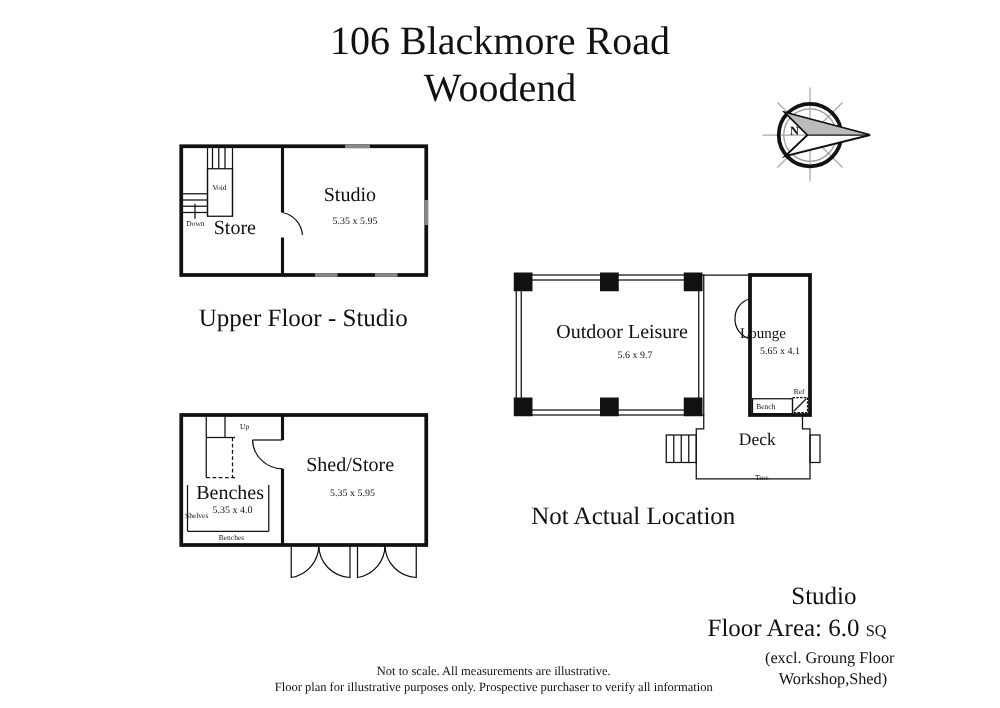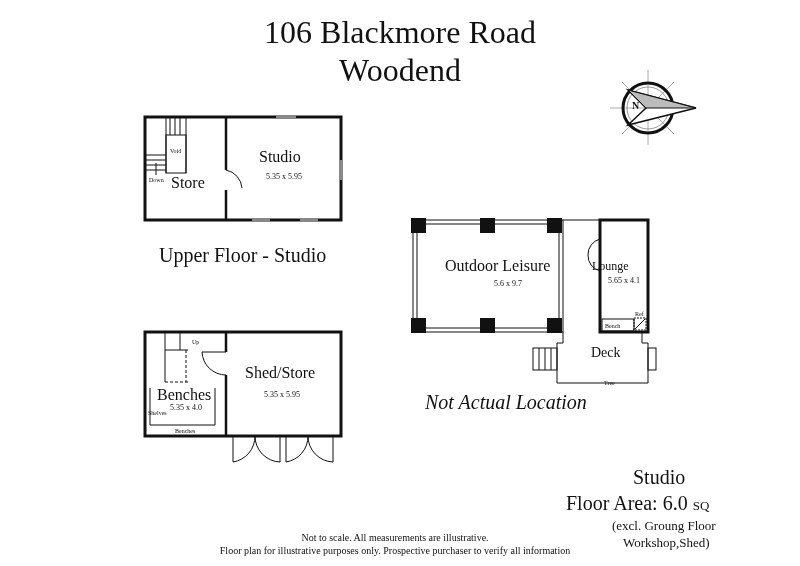--- a/index.html
+++ b/index.html
@@ -120,21 +120,21 @@
 <div class="abs tiny" style="left:175px;top:428px;">Benches</div>
 
 <div class="abs room" style="left:445px;top:257px;">Outdoor Leisure</div>
 <div class="abs dim" style="left:494px;top:279px;">5.6 x 9.7</div>
 <div class="abs" style="left:592px;top:259px;font-size:12px;">Lounge</div>
 <div class="abs dim" style="left:608px;top:276px;">5.65 x 4.1</div>
 <div class="abs tiny" style="left:605px;top:323px;">Bench</div>
 <div class="abs tiny" style="left:635px;top:311px;">Ref</div>
 <div class="abs" style="left:591px;top:345px;font-size:14px;">Deck</div>
 <div class="abs tiny" style="left:604px;top:380px;">Tree</div>
-<div class="abs section-label" style="left:425px;top:391px;font-style:italic;">Not Actual Location</div>
+<div class="abs section-label" style="left:425px;top:402px;">Not Actual Location</div>
 
 <div class="abs" style="left:633px;top:466px;font-size:20px;">Studio</div>
 <div class="abs" style="left:566px;top:492px;font-size:20px;white-space:nowrap;">
   <span>Floor Area: 6.0</span>
   <span style="font-size:13px;">SQ</span>
 </div>
 <div class="abs" style="left:612px;top:518px;font-size:13px;">(excl. Groung Floor</div>
 <div class="abs" style="left:623px;top:535px;font-size:13px;">Workshop,Shed)</div>
 
 <div class="abs" style="left:170px;width:450px;top:532px;text-align:center;font-size:10px;">Not to scale. All measurements are illustrative.</div>

